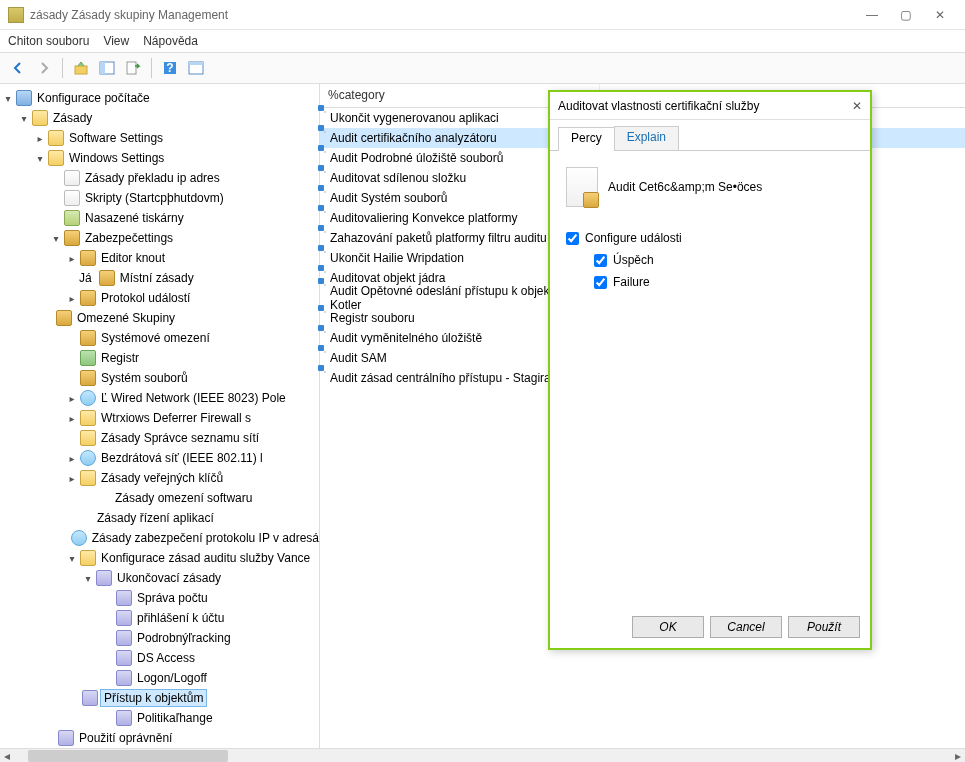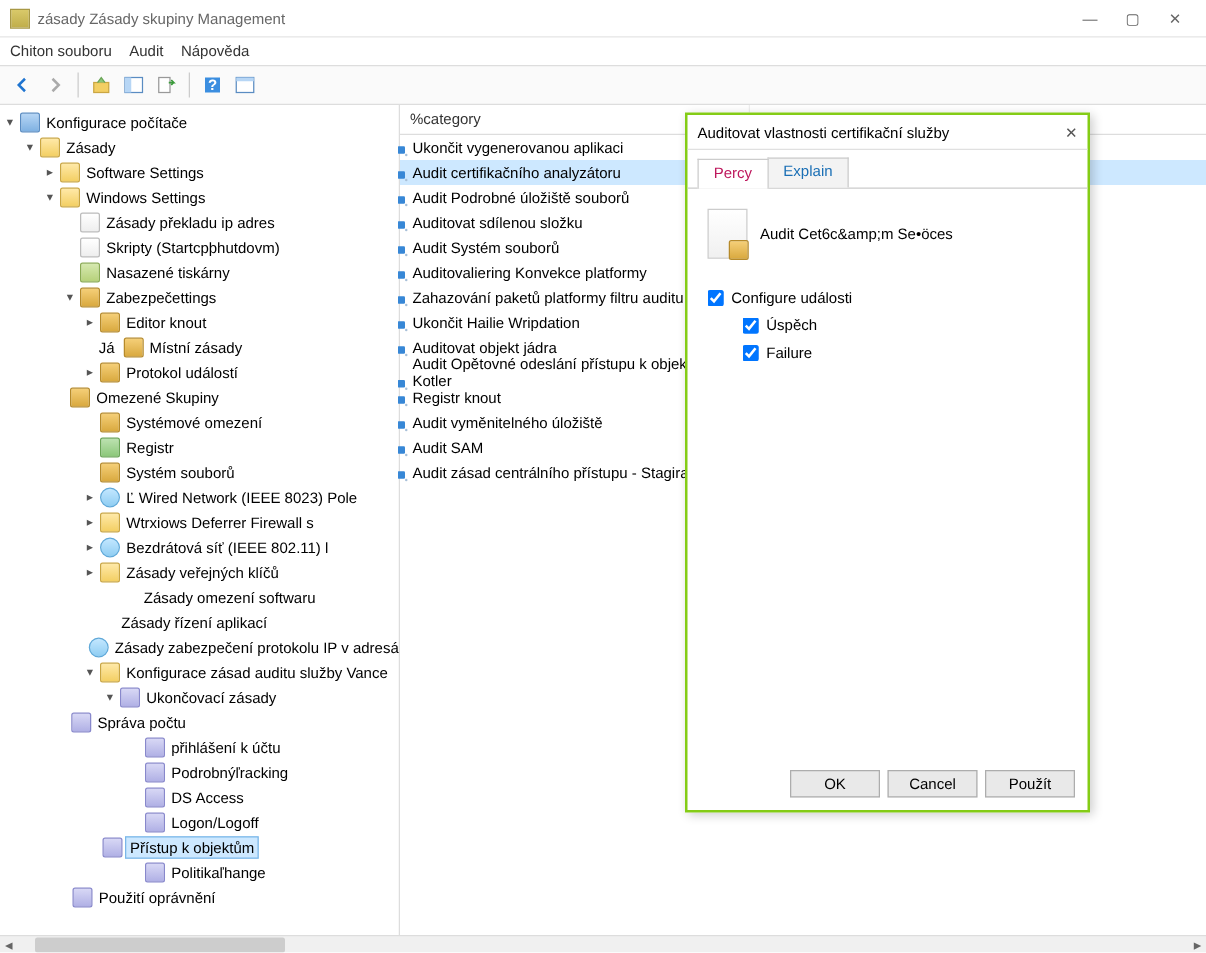--- a/index.html
+++ b/index.html
@@ -39,37 +39,37 @@
 .ic.net { background: linear-gradient(#c3e7ff,#8fcdf2); border: 1px solid #5fa8d8; border-radius: 50%; }
 .ic.pol { background: linear-gradient(#d8d8f5,#b0b0e5); border: 1px solid #8888cc; border-radius: 2px; }
 .ic.doc { background: linear-gradient(#fff,#e8f0f8); border: 1px solid #a8c0d8; border-radius: 1px; position: relative; }
 .ic.doc::after { content: ""; position: absolute; right: 1px; bottom: 1px; width: 6px; height: 6px; background: #3787d6; border-radius: 1px; }
 
 .list-header { display: flex; height: 24px; border-bottom: 1px solid #ddd; background: #fff; position: relative; z-index: 1; }
 .list-header .col { padding: 4px 8px; color: #333; }
 .list-header .col1 { width: 280px; border-right: 1px solid #eee; }
 .list-body { position: relative; z-index: 1; }
 .list-row { display: flex; align-items: center; height: 20px; padding-left: 4px; }
-.list-row .c1 { width: 280px; display: flex; align-items: flex-end; gap: 4px; }
+.list-row .c1 { width: 280px; display: flex; align-items: flex-start; gap: 4px; }
 .list-row .c2 { padding-left: 4px; }
 .list-row.sel { background: #cde8ff; }
 
 .dialog { position: absolute; left: 228px; top: 6px; width: 324px; height: 560px; background: #fff; border: 2px solid #84cc16; box-shadow: 2px 2px 8px rgba(0,0,0,0.2); z-index: 10; }
 .dlg-title { height: 28px; display: flex; align-items: center; justify-content: space-between; padding: 0 8px; border-bottom: 1px solid #e0e0e0; }
 .dlg-tabs { display: flex; height: 24px; margin-top: 6px; padding-left: 8px; }
 .dlg-tab { padding: 3px 12px; border: 1px solid #ccc; border-bottom: none; background: #f3f3f3; color: #1a6fb5; margin-right: -1px; }
-.dlg-tab.active { background: #fff; color: #be185d; position: relative; top: 1px; }
+.dlg-tab.active { background: #fff; color: #000000; position: relative; top: 1px; }
 .dlg-body { border-top: 1px solid #ccc; padding: 16px; height: 440px; }
 .dlg-head { display: flex; align-items: center; gap: 10px; margin-bottom: 24px; }
 .dlg-head .big-icon { width: 32px; height: 40px; background: linear-gradient(#fff,#f0f0f0); border: 1px solid #ccc; position: relative; }
 .dlg-head .big-icon::after { content: ""; position: absolute; right: -2px; bottom: -2px; width: 14px; height: 14px; background: linear-gradient(#f5cf78,#d9a93f); border: 1px solid #b68a2a; border-radius: 2px; }
 .chk-row { display: flex; align-items: center; gap: 6px; margin: 8px 0; }
 .chk-row input { width: 13px; height: 13px; }
 .chk-sub { margin-left: 28px; }
-.dlg-buttons { position: absolute; right: 10px; bottom: 10px; display: flex; gap: 6px; }
+.dlg-buttons { position: absolute; right: 10px; bottom: 10px; display: flex; gap: 6px; font-style: italic; }
 .dlg-btn { width: 72px; height: 22px; border: 1px solid #adadad; background: #e9e9e9; text-align: center; line-height: 20px; }
 
 .hscroll { height: 14px; background: #f0f0f0; border-top: 1px solid #ddd; display: flex; align-items: center; }
 .hscroll .thumb-track { flex: 1; height: 14px; position: relative; margin: 0 14px; }
 .hscroll .thumb { position: absolute; left: 0; width: 200px; height: 12px; top: 1px; background: #cdcdcd; border-radius: 2px; }
 .hscroll .arrow { width: 14px; height: 14px; display: flex; align-items: center; justify-content: center; color: #666; }
 </style>
 </head>
 <body>
 
@@ -78,21 +78,21 @@
   <div class="title">zásady Zásady skupiny Management</div>
   <div class="win-btns">
     <div class="win-btn">—</div>
     <div class="win-btn">▢</div>
     <div class="win-btn">✕</div>
   </div>
 </div>
 
 <div class="menubar">
   <span>Chiton souboru</span>
-  <span>Audit</span>
+  <span>View</span>
   <span>Nápověda</span>
 </div>
 
 <div class="toolbar">
   <div class="tool">
       <svg viewBox="0 0 16 16">
         <path d="M10 3 L5 8 L10 13" fill="none" stroke="#1e74d0" stroke-width="2"></path>
       </svg>
     </div>
   <div class="tool">
@@ -254,20 +254,27 @@
                           </li>
                       <li>
                             <div class="row" style="padding-left:66px">
                               <span class="tw">▸</span>
                               <span class="ic folder"></span>
                               <span class="lbl">Wtrxiows Deferrer Firewall s</span>
                             </div>
                           </li>
                       <li>
                             <div class="row" style="padding-left:66px">
+                              <span class="tw">&nbsp;</span>
+                              <span class="ic folder"></span>
+                              <span class="lbl">Zásady Správce seznamu sítí</span>
+                            </div>
+                          </li>
+                      <li>
+                            <div class="row" style="padding-left:66px">
                               <span class="tw">▸</span>
                               <span class="ic net"></span>
                               <span class="lbl">Bezdrátová síť (IEEE 802.11) l</span>
                             </div>
                           </li>
                       <li>
                             <div class="row" style="padding-left:66px">
                               <span class="tw">▸</span>
                               <span class="ic folder"></span>
                               <span class="lbl">Zásady veřejných klíčů</span>
@@ -300,21 +307,21 @@
                             </div>
                         <ul>
                           <li>
                             <div class="row" style="padding-left:82px">
                                   <span class="tw">▾</span>
                                   <span class="ic pol"></span>
                                   <span class="lbl">Ukončovací zásady</span>
                                 </div>
                             <ul>
                               <li>
-                                    <div class="row" style="padding-left:55px">
+                                    <div class="row" style="padding-left:114px">
                                       <span class="ic pol"></span>
                                       <span class="lbl">Správa počtu</span>
                                     </div>
                                   </li>
                               <li>
                                     <div class="row" style="padding-left:114px">
                                       <span class="ic pol"></span>
                                       <span class="lbl">přihlášení k účtu</span>
                                     </div>
                                   </li>
@@ -445,21 +452,21 @@
         <div class="list-row">
           <div class="c1">
             <span class="ic doc"></span>
             <span>Audit Opětovné odeslání přístupu k objektům Kotler</span>
           </div>
           <div class="c2"></div>
         </div>
         <div class="list-row">
           <div class="c1">
             <span class="ic doc"></span>
-            <span>Registr knout</span>
+            <span>Registr souboru</span>
           </div>
           <div class="c2"></div>
         </div>
         <div class="list-row">
           <div class="c1">
             <span class="ic doc"></span>
             <span>Audit vyměnitelného úložiště</span>
           </div>
           <div class="c2"></div>
         </div>

